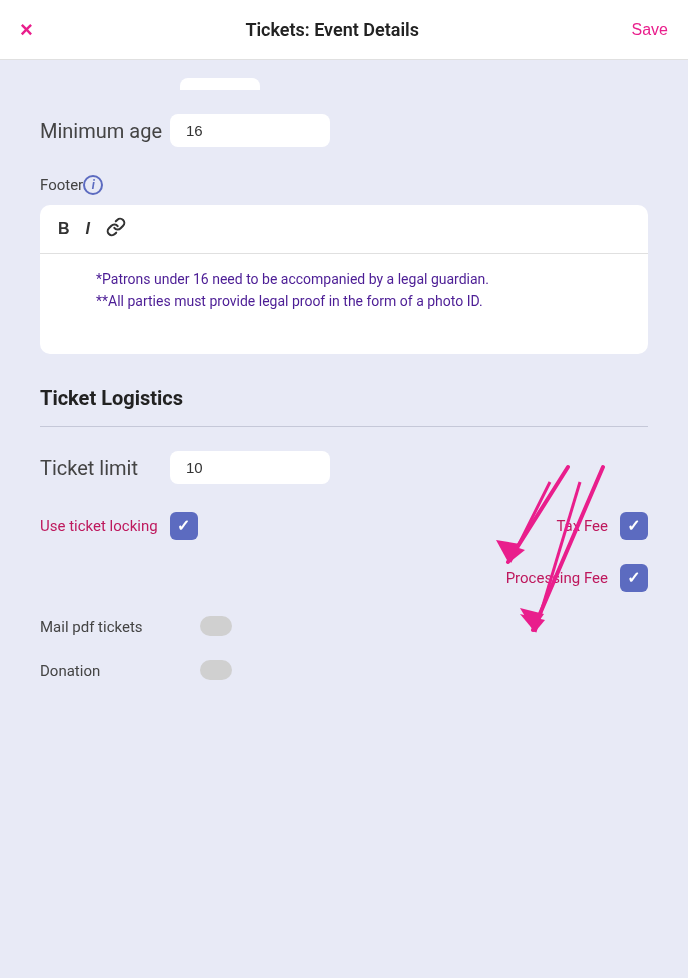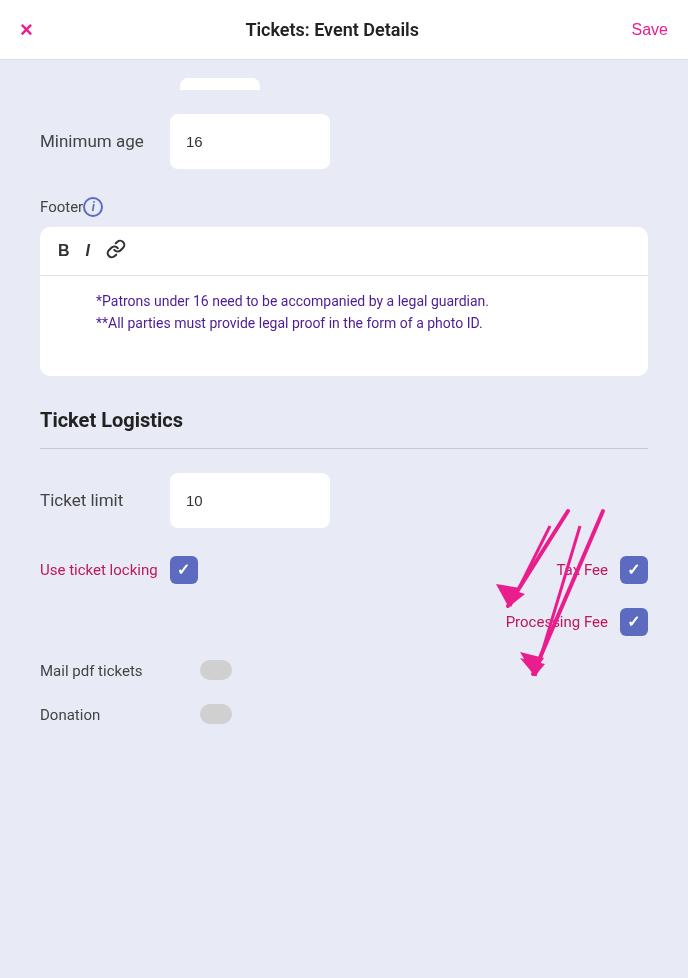--- a/index.html
+++ b/index.html
@@ -65,30 +65,30 @@
       background: #e8eaf6;
     }
 
     
     .field-row {
       display: flex;
       align-items: center;
       margin-bottom: 28px;
     }
     .field-label {
-      font-size: 17px;
+      font-size: 20px;
       color: #444;
       min-width: 130px;
       line-height: 1.3;
     }
     .field-input {
       background: #fff;
       border: none;
       border-radius: 8px;
-      padding: 19px 16px;
+      padding: 8px 16px;
       font-size: 15px;
       color: #333;
       width: 160px;
       outline: none;
     }
 
     
     .footer-section {
       margin-bottom: 32px;
     }

